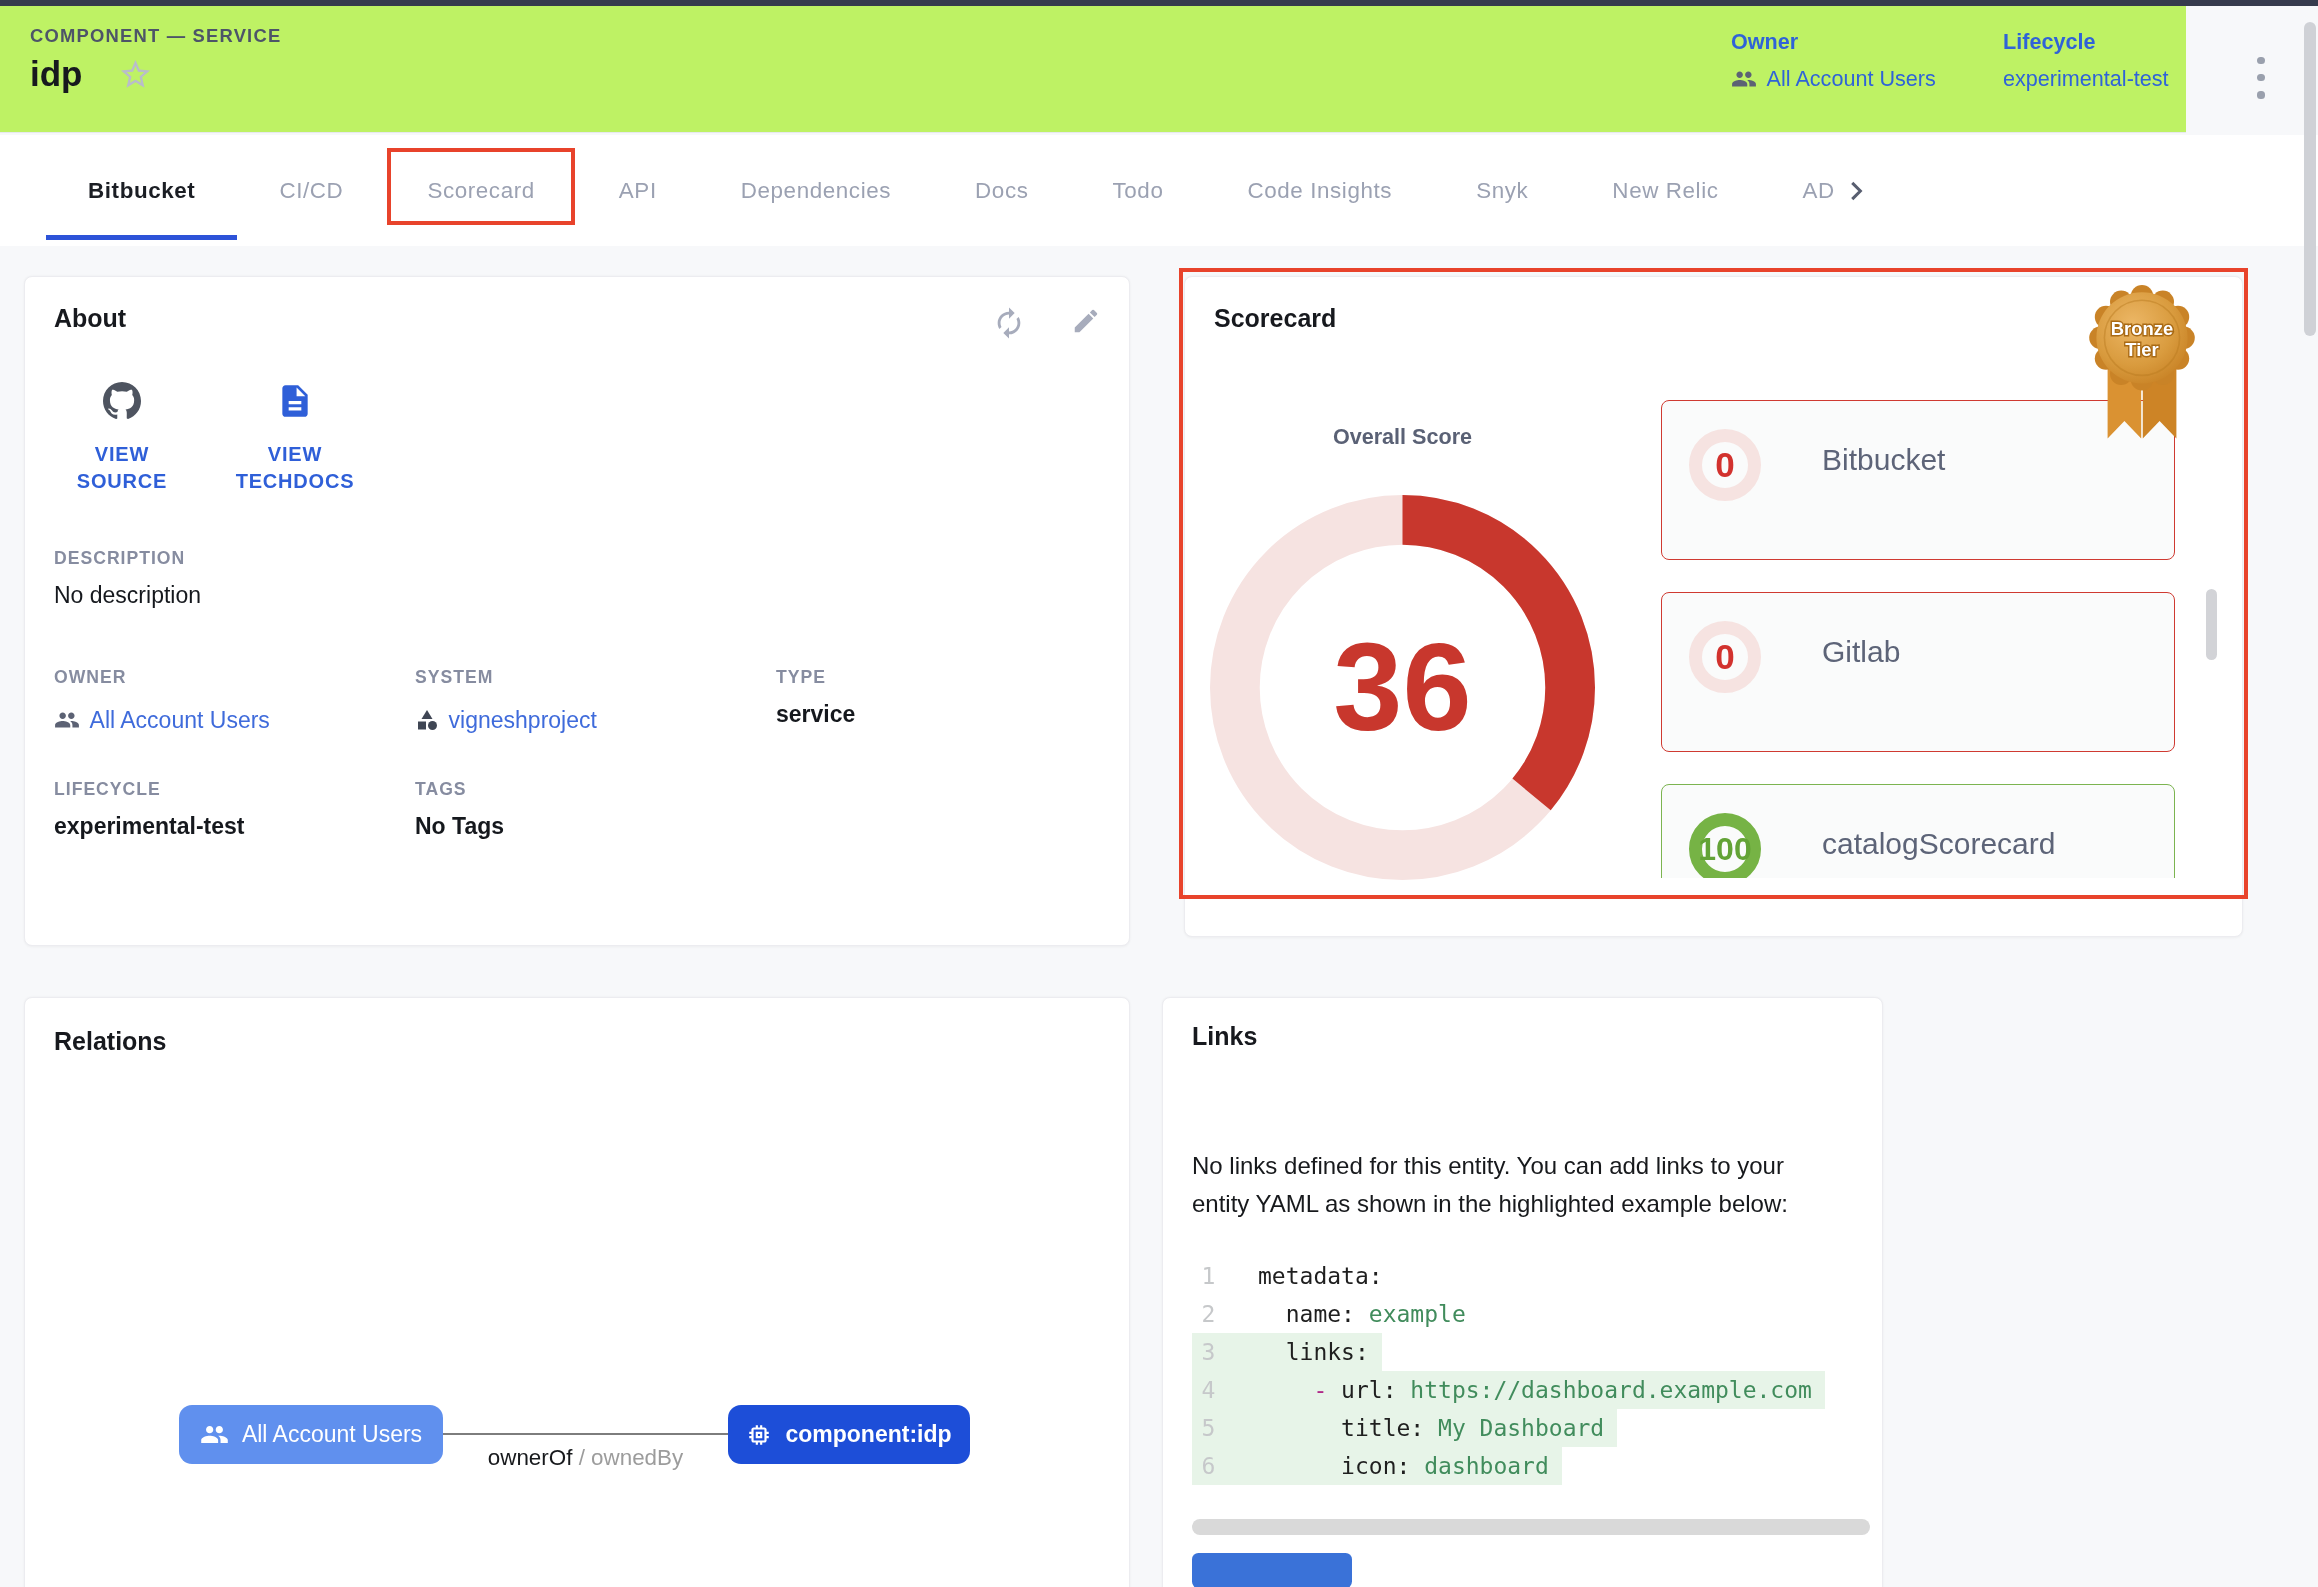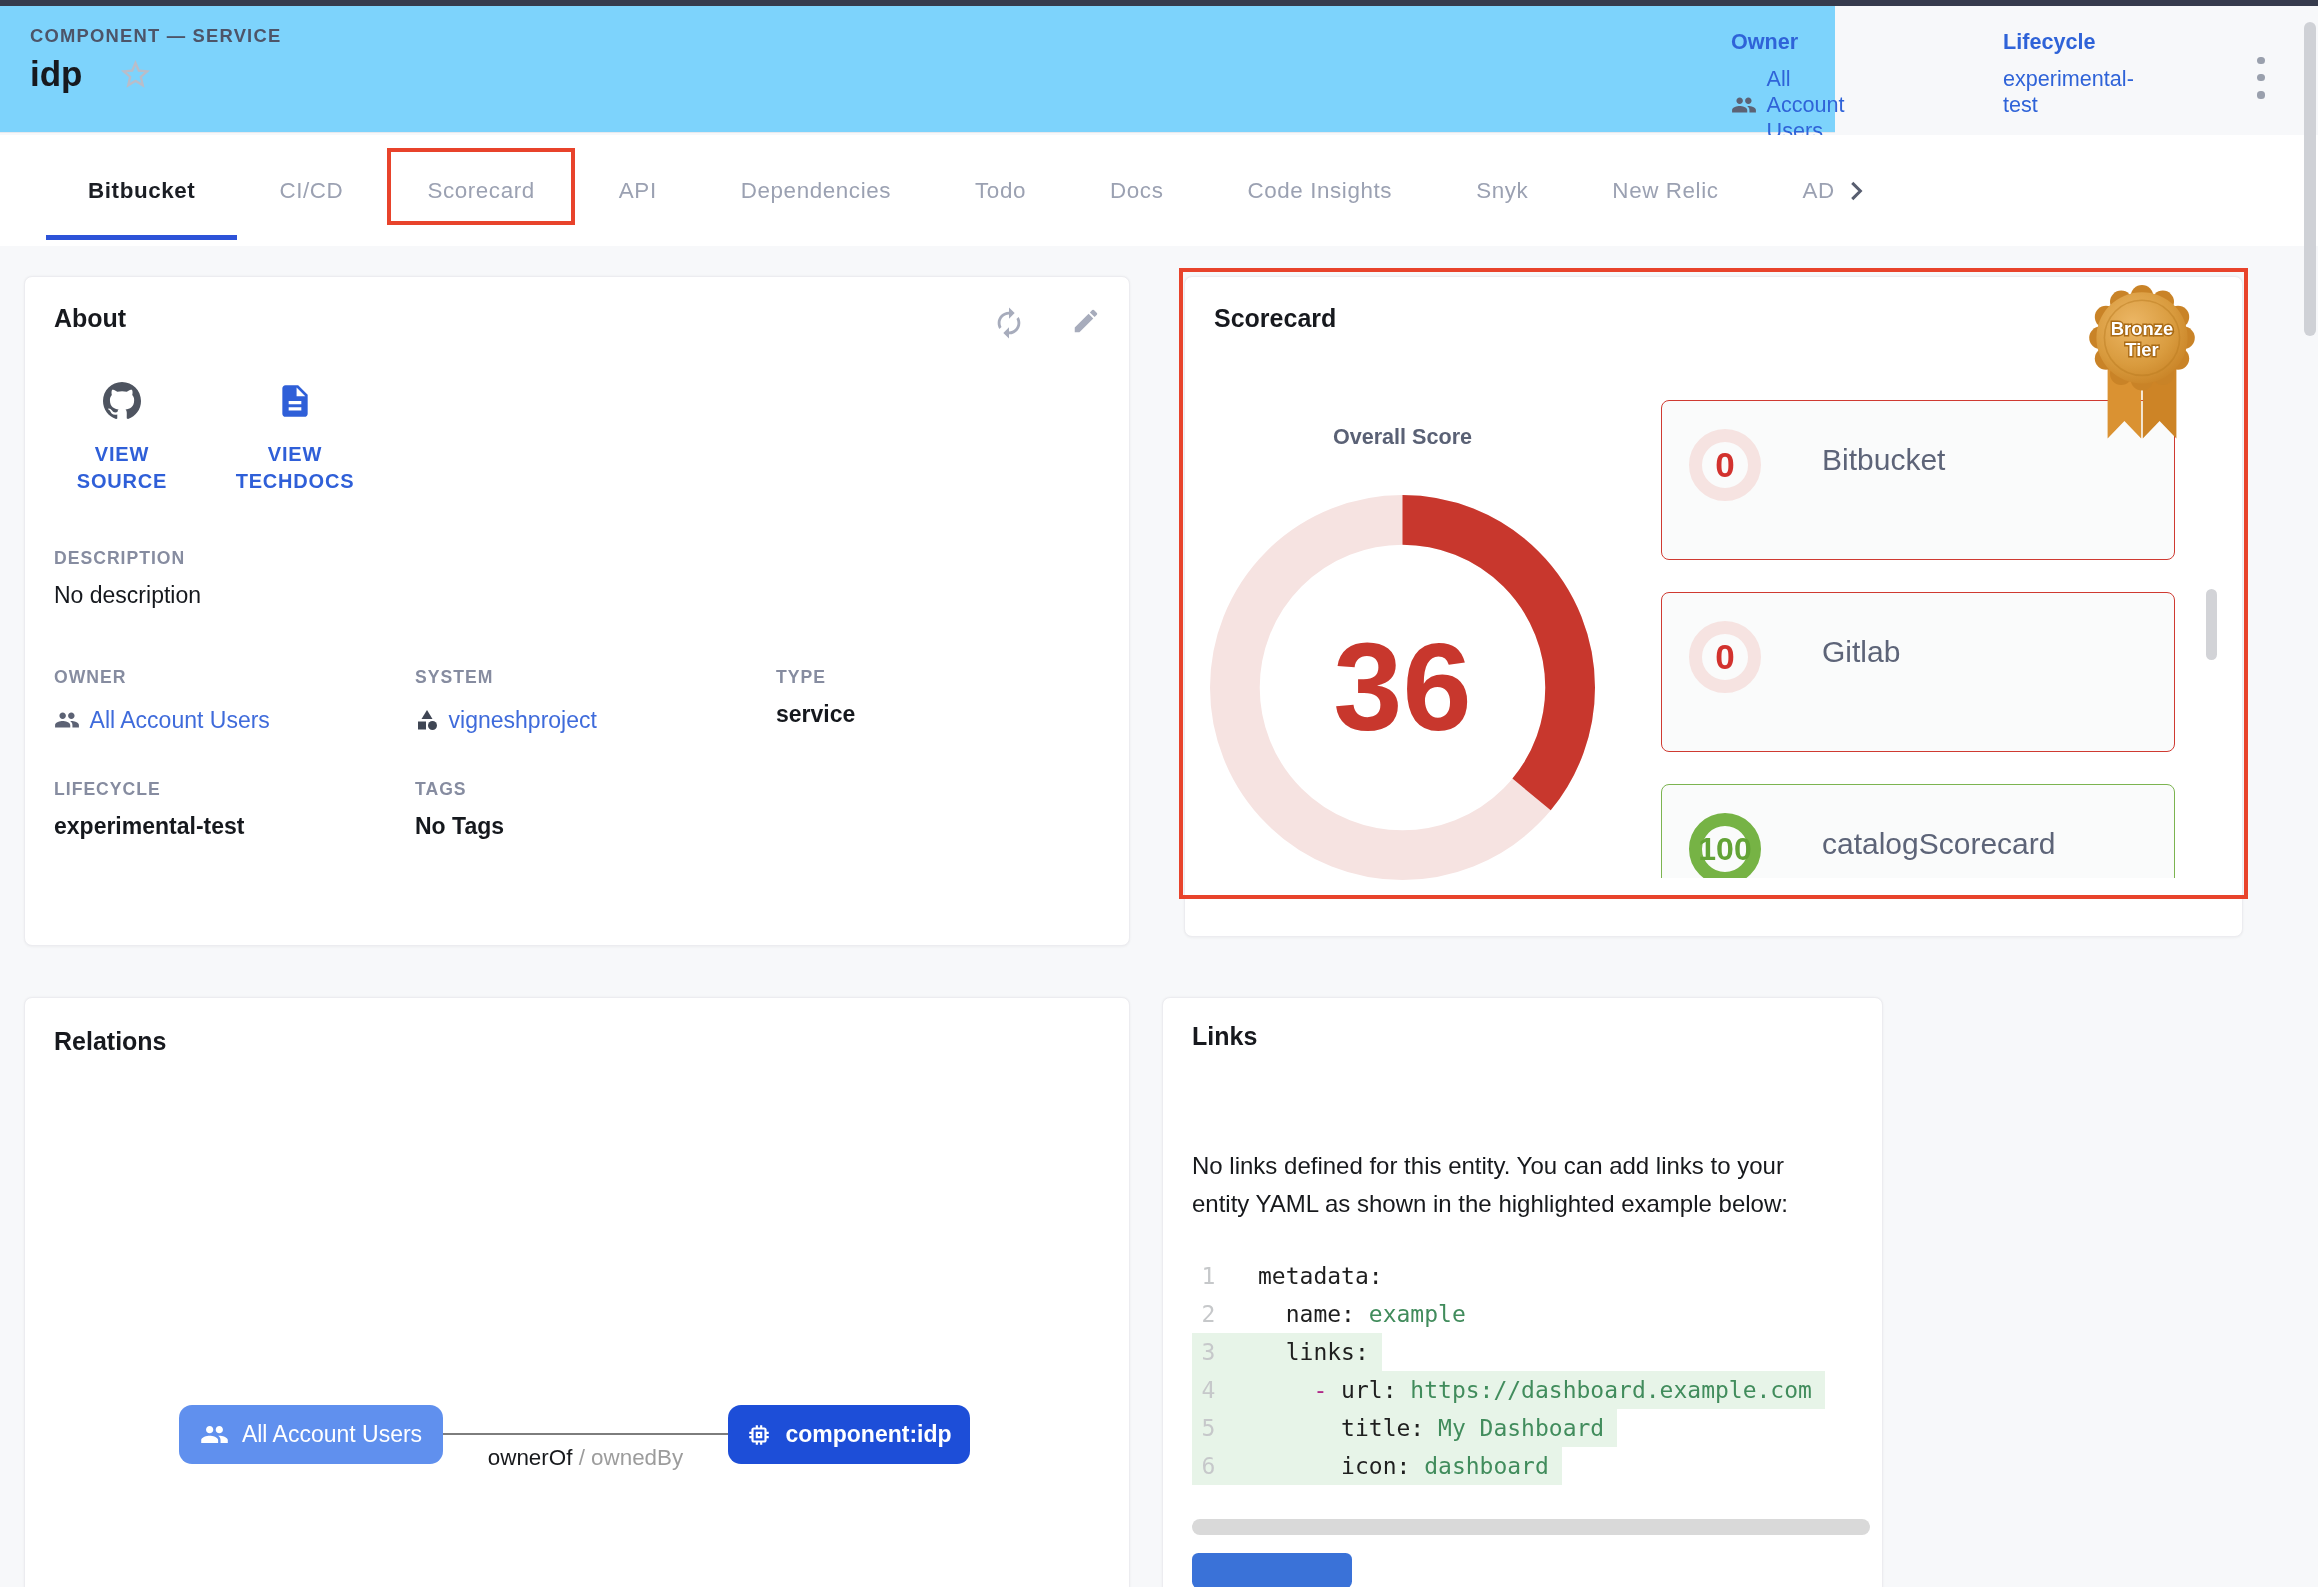--- a/index.html
+++ b/index.html
@@ -1,21 +1,21 @@
 <!DOCTYPE html>
 <html style="font-size:13px"><head>
 <meta charset="utf-8">
 <style>
   * { margin:0; padding:0; box-sizing:border-box; }
   html,body { width:2319px; height:1588px; overflow:hidden; }
   body { font-family:"Liberation Sans", sans-serif; background:#f7f8fa; position:relative; }
 
   
   .top-strip { position:absolute; left:0; top:0; width:2319px; height:6.4px; background:#363b4d; }
-  .header { position:absolute; left:0; top:6.4px; width:1835px; height:127px; background:#7dd3fc; border-bottom:1.6px solid #e7e9ee; }
+  .header { position:absolute; left:0; top:6.4px; width:2186px; height:127px; background:#bef264; border-bottom:1.6px solid #e7e9ee; }
   .eyebrow { position:absolute; left:30px; top:19px; font-size:18.4px; font-weight:600; letter-spacing:1.2px; color:#4d5468; }
   .title-row { position:absolute; left:30px; top:48px; display:flex; align-items:center; gap:36px; }
   .page-title { font-size:35px; font-weight:700; color:#17191e; }
   .hdr-col { position:absolute; top:22.4px; }
   .hdr-col .lbl { font-size:21.6px; font-weight:700; color:#2f63d8; margin-bottom:11.2px; }
   .hdr-col .val { font-size:21.6px; color:#2f63d8; display:flex; align-items:center; gap:9.6px; }
   .kebab { position:absolute; left:2245px; top:46px; width:32px; height:51px; display:flex; flex-direction:column; align-items:center; justify-content:space-between; padding:4.8px 0; }
   .kebab i { width:7.2px; height:7.2px; border-radius:50%; background:#9aa0ad; }
 
   
@@ -149,24 +149,24 @@
   <div class="tab annotated">
       <span>Scorecard</span>
     </div>
   <div class="tab">
       <span>API</span>
     </div>
   <div class="tab">
       <span>Dependencies</span>
     </div>
   <div class="tab">
+      <span>Docs</span>
+    </div>
+  <div class="tab">
       <span>Todo</span>
-    </div>
-  <div class="tab">
-      <span>Docs</span>
     </div>
   <div class="tab">
       <span>Code Insights</span>
     </div>
   <div class="tab">
       <span>Snyk</span>
     </div>
   <div class="tab">
       <span>New Relic</span>
     </div>

